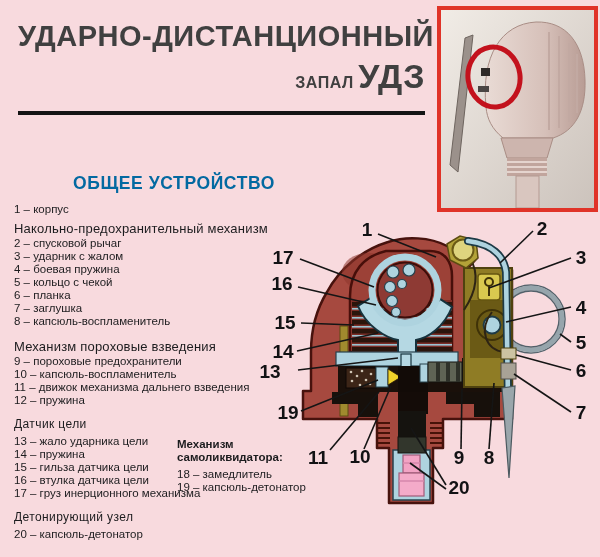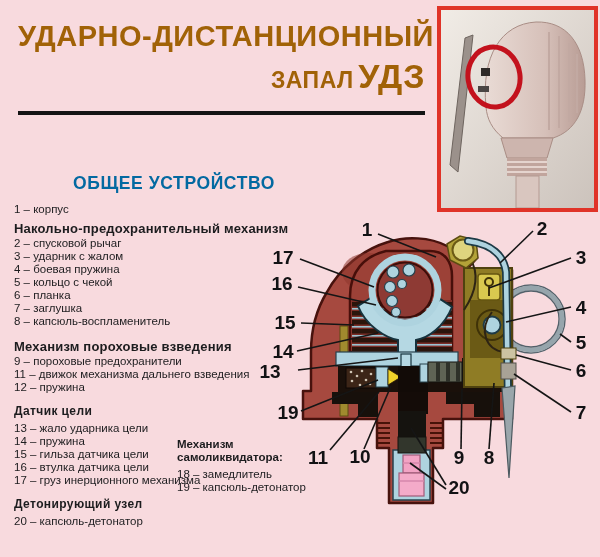--- a/index.html
+++ b/index.html
@@ -4,34 +4,34 @@
 <style>
   html,body{margin:0;padding:0;}
   .page{
     position:relative;width:600px;height:557px;overflow:hidden;
     background:#f8dade;
     font-family:"Liberation Sans", sans-serif;
     color:#18181a;
   }
   .art{position:absolute;left:0;top:0;}
   
-  .title{position:absolute;left:18px;top:19px;width:407px;text-align:right;color:#a16207;}
+  .title{position:absolute;left:18px;top:19px;width:407px;text-align:right;color:#404040;}
   .title .t1{font-size:29px;font-weight:bold;letter-spacing:.5px;line-height:34px;white-space:nowrap;}
   .title .t2{margin-top:3px;line-height:40px;white-space:nowrap;}
-  .title .t2a{font-size:23px;font-weight:bold;letter-spacing:.5px;}
+  .title .t2a{font-size:16px;font-weight:bold;letter-spacing:.5px;}
   .title .t2b{font-size:34px;font-weight:bold;letter-spacing:.5px;}
   .rule{margin-top:8px;height:4px;background:#141414;}
   
   .photo{position:absolute;left:437px;top:6px;width:153px;height:198px;border:4px solid #e03328;background:#e8e2db;}
   
   .overview{position:absolute;left:73px;top:173px;font-size:17.5px;font-weight:bold;letter-spacing:.6px;color:#0369a1;}
   
   .plist{position:absolute;left:14px;top:203px;width:350px;font-size:11.5px;line-height:13px;color:#1c1c1e;}
   .plist .item{white-space:nowrap;}
-  .plist .ghead{font-weight:bold;font-size:13px;letter-spacing:.2px;margin:6px 0 2px 0;white-space:nowrap;}
+  .plist .ghead{font-weight:normal;font-size:13px;letter-spacing:.2px;margin:6px 0 2px 0;white-space:nowrap;}
   .plist .ghead.big{font-size:12px;letter-spacing:.4px;margin:11px 0 4px 0;}
   .col2{position:absolute;left:177px;top:438px;width:128px;font-size:11.5px;line-height:13px;color:#1c1c1e;}
   .col2 .ghead{font-weight:bold;margin-bottom:4px;}
   .col2 .item{white-space:nowrap;}
   
   .co{position:absolute;transform:translate(-50%,-50%);font-size:19px;font-weight:bold;color:#121214;line-height:19px;}
 </style>
 </head>
 <body>
 
@@ -251,20 +251,21 @@
     <div class="item">2 – спусковой рычаг</div>
     <div class="item">3 – ударник с жалом</div>
     <div class="item">4 – боевая пружина</div>
     <div class="item">5 – кольцо с чекой</div>
     <div class="item">6 – планка</div>
     <div class="item">7 – заглушка</div>
     <div class="item">8 – капсюль-воспламенитель</div>
 
     <div class="ghead" style="margin-top:12px">Механизм пороховые взведения</div>
     <div class="item">9 – пороховые предохранители</div>
+    <div class="item">10 – капсюль-воспламенитель</div>
     <div class="item">11 – движок механизма дальнего взведения</div>
     <div class="item">12 – пружина</div>
 
     <div class="ghead big">Датчик цели</div>
     <div class="item">13 – жало ударника цели</div>
     <div class="item">14 – пружина</div>
     <div class="item">15 – гильза датчика цели</div>
     <div class="item">16 – втулка датчика цели</div>
     <div class="item">17 – груз инерционного механизма</div>
 

